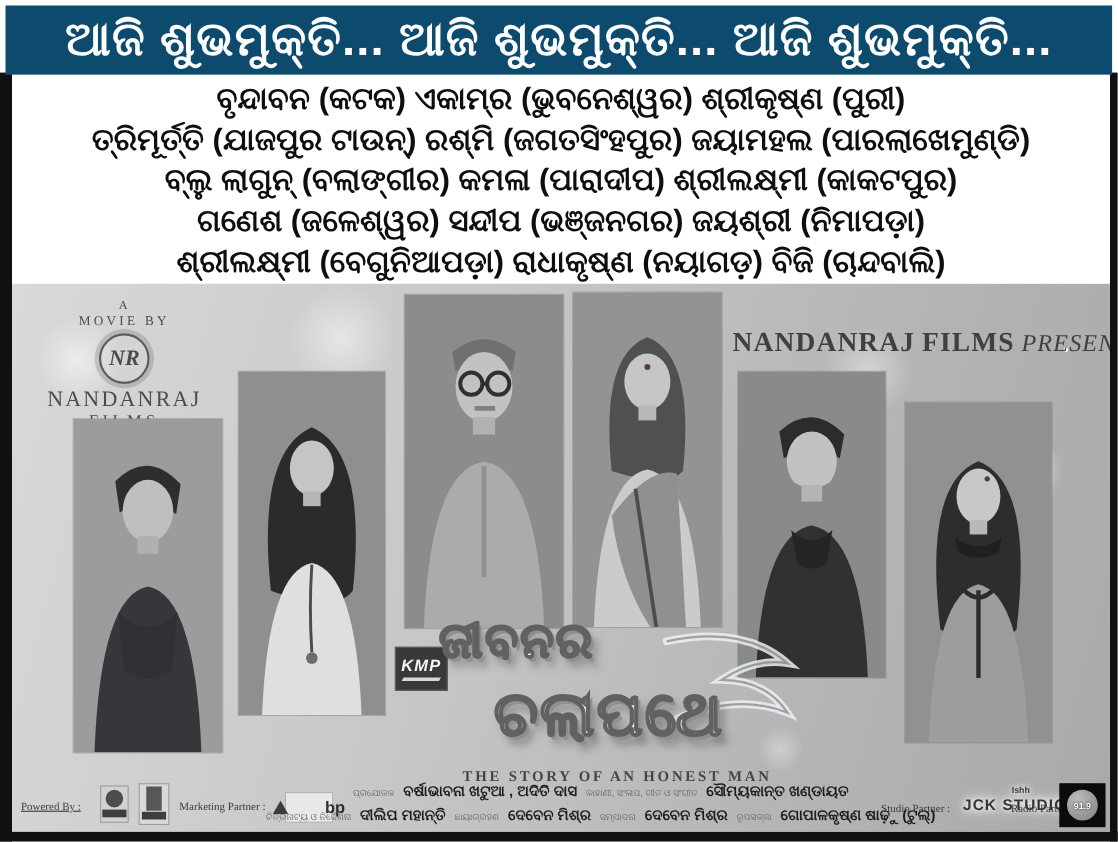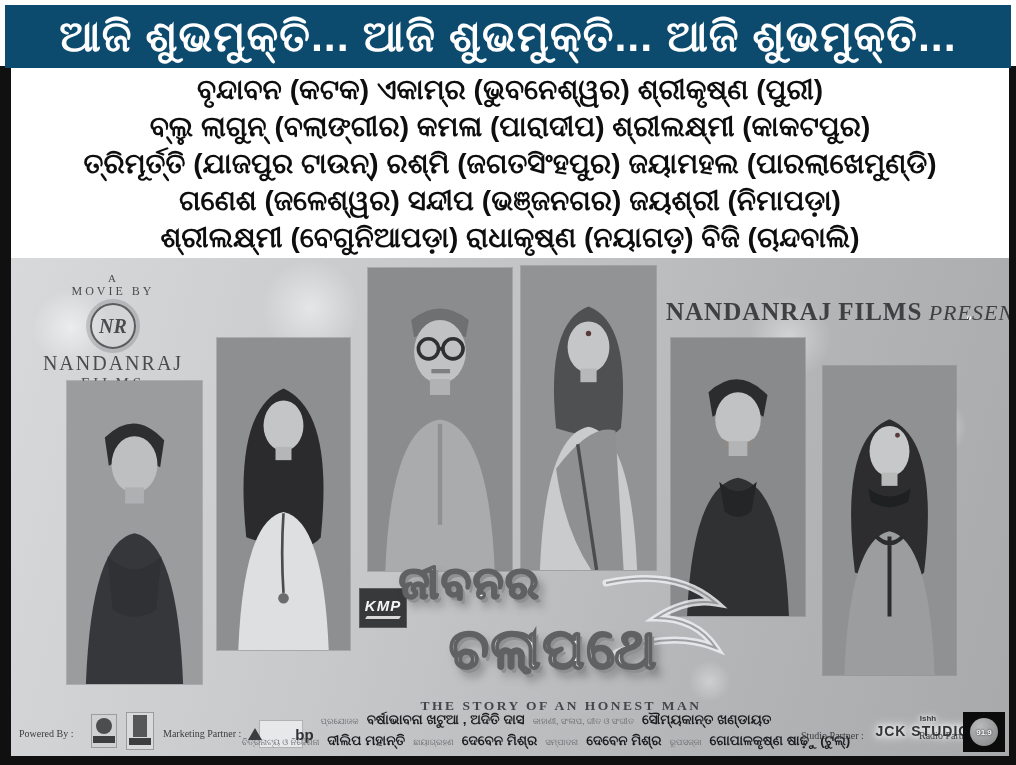--- a/index.html
+++ b/index.html
@@ -86,21 +86,21 @@
              letter-spacing:2px; }
   .swoosh { position:absolute; left:590px; top:300px; width:130px; height:110px; }
   .subtitle { position:absolute; left:330px; top:440px; width:440px; text-align:center;
               font-family:"Liberation Serif", serif; font-size:13.5px; font-weight:700;
               color:#44464a; letter-spacing:2.5px; white-space:nowrap; }
 
   
   .credits { position:absolute; left:0; right:0; bottom:0; height:44px; }
   .small-label { font-family:"Liberation Serif", serif; font-size:10px; color:#3a3c3e; white-space:nowrap; }
 
-  .powered { position:absolute; left:8px; top:16px; }
+  .powered { position:absolute; left:8px; top:16px;text-decoration:underline; }
   .plogo1 { position:absolute; left:80px; top:2px; width:26px; height:34px; background:#cfd1d3; border:1px solid #9a9c9e; }
   .plogo1 .disc { width:16px; height:16px; border-radius:50%; background:#4b4d4f; margin:3px auto 2px auto; }
   .plogo1 .bar, .plogo2 .bar { width:22px; height:7px; background:#3c3e40; margin:1px auto 0 auto; }
   .plogo2 { position:absolute; left:115px; top:0px; width:28px; height:38px; background:#d8dadc; border:1px solid #9a9c9e; }
   .plogo2 .fig { width:14px; height:22px; background:#55575９; background:#555759; margin:2px auto 1px auto; }
   .marketing { position:absolute; left:152px; top:16px; }
   .abp { position:absolute; left:248px; top:8px; width:44px; height:28px; background:#e6e8ea; border:1px solid #b0b2b4;
          display:flex; align-items:center; justify-content:center;gap:32px; }
   .abp .tri { width:0; height:0; border-left:7px solid transparent; border-right:7px solid transparent;
               border-bottom:12px solid #3a3c3e; margin-right:1px; }
@@ -131,22 +131,22 @@
   <div class="frame-left"></div>
   <div class="frame-right"></div>
   <div class="frame-bottom"></div>
 
   <div class="banner">
     <span class="banner-text">ଆଜି ଶୁଭମୁକ୍ତି... ଆଜି ଶୁଭମୁକ୍ତି... ଆଜି ଶୁଭମୁକ୍ତି...</span>
   </div>
 
   <div class="theaters">
     <div class="theater-line">ବୃନ୍ଦାବନ (କଟକ) ଏକାମ୍ର (ଭୁବନେଶ୍ୱର) ଶ୍ରୀକୃଷ୍ଣ (ପୁରୀ)</div>
+    <div class="theater-line">ତ୍ରିମୂର୍ତ୍ତି (ଯାଜପୁର ଟାଉନ୍) ରଶ୍ମି (ଜଗତସିଂହପୁର) ଜୟାମହଲ (ପାରଲାଖେମୁଣ୍ଡି)</div>
     <div class="theater-line">ବ୍ଲୁ ଲାଗୁନ୍ (ବଲାଙ୍ଗୀର) କମଳା (ପାରାଦୀପ) ଶ୍ରୀଲକ୍ଷ୍ମୀ (କାକଟପୁର)</div>
-    <div class="theater-line">ତ୍ରିମୂର୍ତ୍ତି (ଯାଜପୁର ଟାଉନ୍) ରଶ୍ମି (ଜଗତସିଂହପୁର) ଜୟାମହଲ (ପାରଲାଖେମୁଣ୍ଡି)</div>
     <div class="theater-line">ଗଣେଶ (ଜଳେଶ୍ୱର) ସନ୍ଦୀପ (ଭଞ୍ଜନଗର) ଜୟଶ୍ରୀ (ନିମାପଡ଼ା)</div>
     <div class="theater-line">ଶ୍ରୀଲକ୍ଷ୍ମୀ (ବେଗୁନିଆପଡ଼ା) ରାଧାକୃଷ୍ଣ (ନୟାଗଡ଼) ବିଜି (ଚାନ୍ଦବାଲି)</div>
   </div>
 
   <div class="poster">
     <div class="bokeh"></div>
 
     <div class="maker">
       <div class="a">A</div>
       <div class="movieby">MOVIE BY</div>

